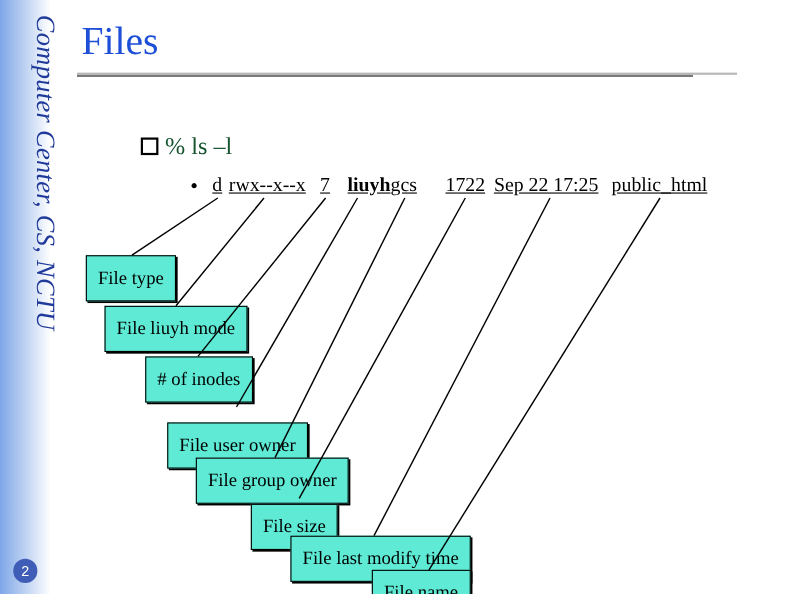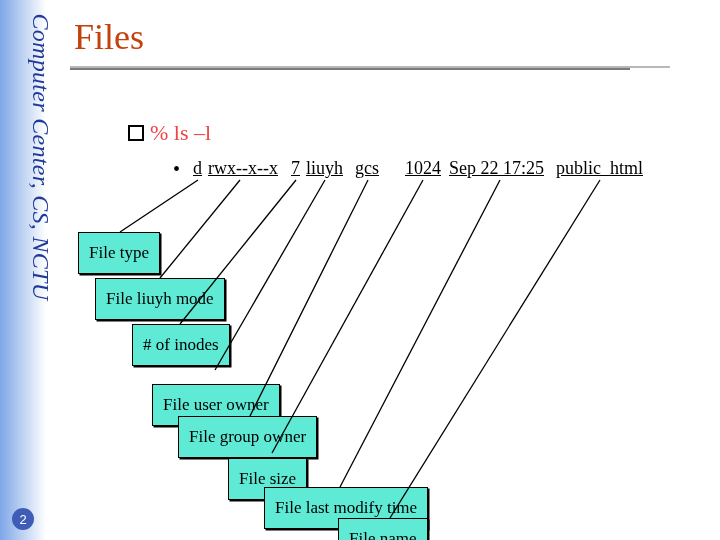--- a/index.html
+++ b/index.html
@@ -48,21 +48,21 @@
     display: flex;
     align-items: center;
     justify-content: center;
     font-family: Arial, sans-serif;
   }
   .title {
     position: absolute;
     left: 74px;
     top: 16px;
     font-size: 36px;
-    color: #c2410c;
+    color: #1d4ed8;
     font-family: "Times New Roman", Times, serif;
   }
   .title-underline-outer {
     position: absolute;
     left: 70px;
     top: 66px;
     width: 600px;
     border-top: 2px solid #b8b8b8;
   }
   .title-underline-inner {
@@ -77,21 +77,21 @@
     width: 12px;
     height: 12px;
     border: 2px solid #000;
     background: #fff;
   }
   .cmd-line {
     position: absolute;
     left: 150px;
     top: 120px;
     font-size: 22px;
-    color: #ef4444;
+    color: #14532d;
   }
   .ls-bullet {
     left: 128px;
     top: 125px;
   }
   .dot-bullet {
     position: absolute;
     left: 173px;
     top: 158px;
     font-size: 20px;
@@ -139,23 +139,23 @@
 <div class="title-underline-inner"></div>
 
 <div class="bullet-square ls-bullet"></div>
 <div class="cmd-line">% ls –l</div>
 
 <div class="dot-bullet">•</div>
 
 <span class="ls-output seg" style="left:193px;">d</span>
 <span class="ls-output seg" style="left:208px;">rwx--x--x</span>
 <span class="ls-output seg" style="left:291px;">7</span>
-<span class="ls-output seg" style="left:306px;">liuyh</span>
+<span class="ls-output seg" style="left:316px;font-weight:bold;">liuyh</span>
 <span class="ls-output seg" style="left:355px;">gcs</span>
-<span class="ls-output seg" style="left:405px;">1024</span>
+<span class="ls-output seg" style="left:405px;">1722</span>
 <span class="ls-output seg" style="left:449px;text-align:right;">Sep 22 17:25</span>
 <span class="ls-output seg" style="left:556px;">public_html</span>
 
 <div class="label-box" style="left:78px;  top:232px;">File type</div>
 <div class="label-box" style="left:95px;  top:278px;">File liuyh mode</div>
 <div class="label-box" style="left:132px; top:324px;"># of inodes</div>
 <div class="label-box" style="left:152px; top:384px;">File user owner</div>
 <div class="label-box" style="left:178px; top:416px;">File group owner</div>
 <div class="label-box" style="left:228px; top:458px;">File size</div>
 <div class="label-box" style="left:248px; top:487px;margin-left:16px;">File last modify time</div>

